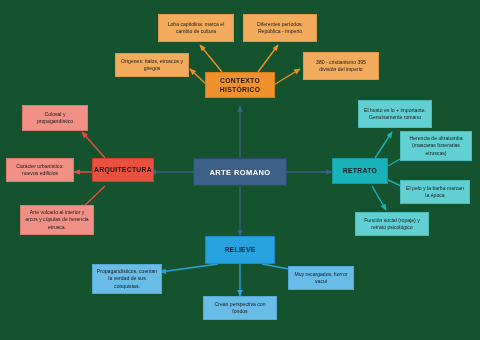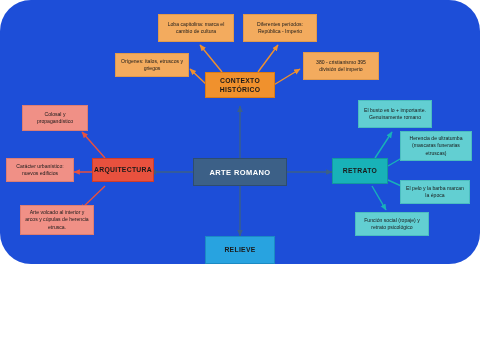--- a/index.html
+++ b/index.html
@@ -3,25 +3,24 @@
 <meta charset="utf-8">
 <style>
   html, body {
     margin: 0;
     padding: 0;
     background: #ffffff;
   }
   #canvas {
     position: relative;
     width: 480px;
-    height: 264px;
-    background: #1d4ed8;
+    height: 340px;
+    background: #14532d;
     overflow: hidden;
     font-family: "Liberation Sans", sans-serif;
-    border-radius: 31px;
   }
   #edges {
     position: absolute;
     left: 0;
     top: 0;
     width: 480px;
     height: 340px;
   }
   .node {
     position: absolute;

